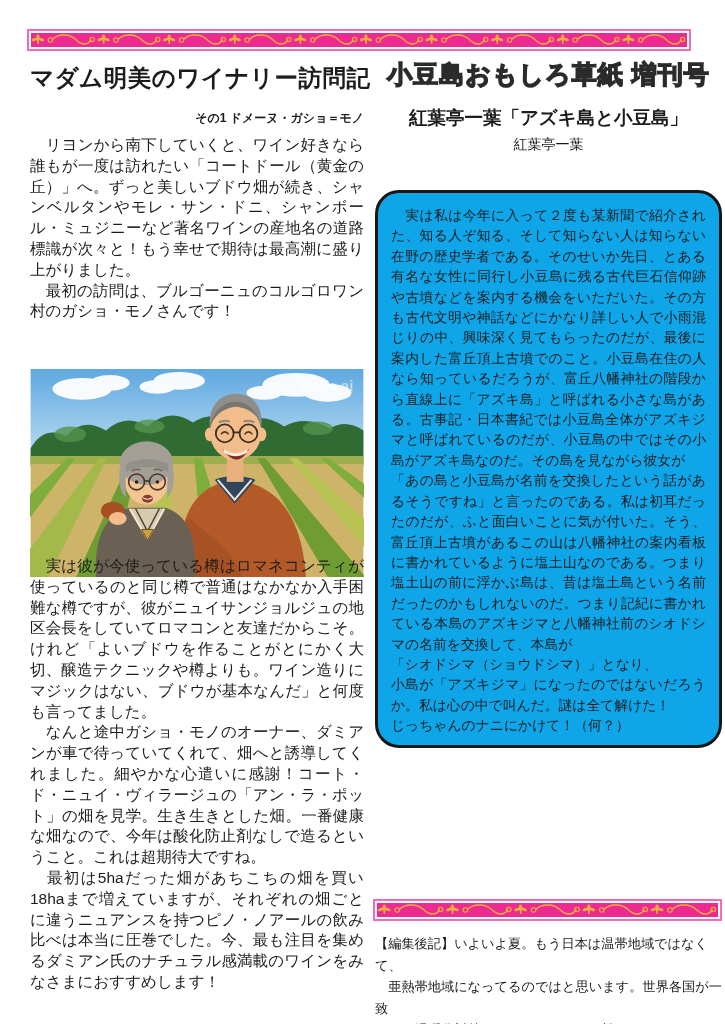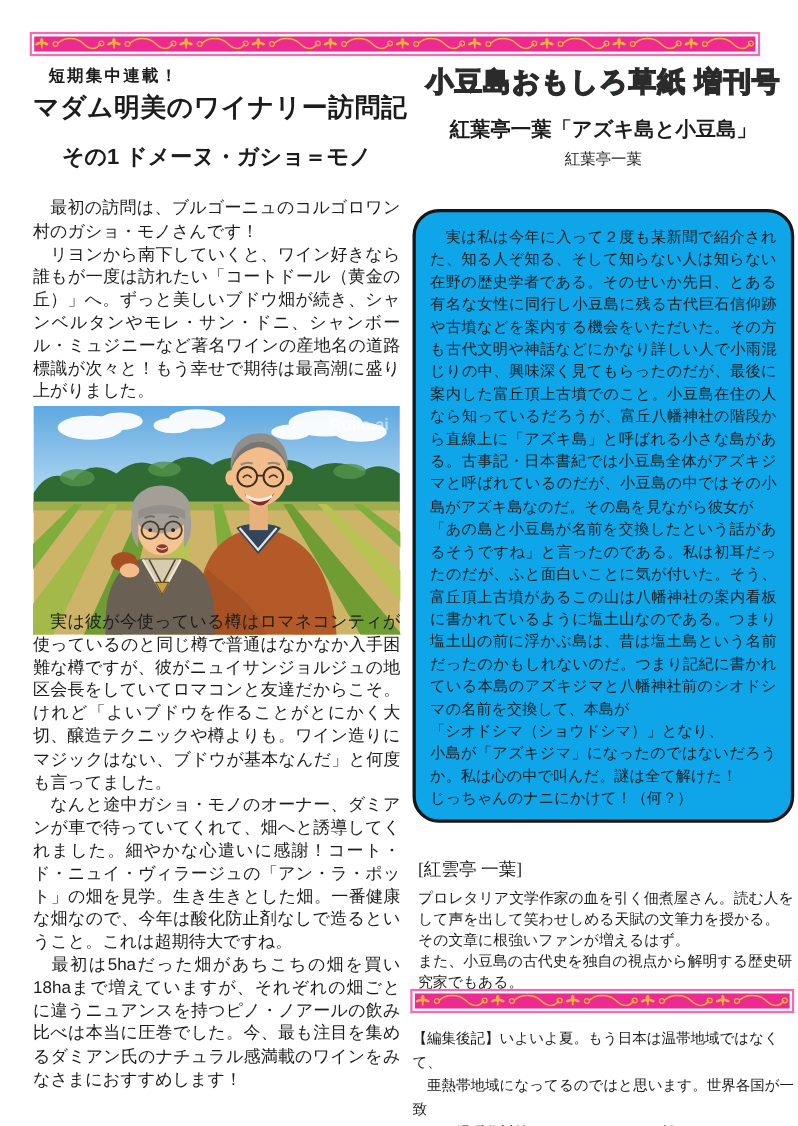--- a/index.html
+++ b/index.html
@@ -9,21 +9,21 @@
   }
   
   .band{position:absolute;box-sizing:border-box;border:2px solid #f56bb2;background:#fff;padding:2px;}
   .band svg{display:block;width:100%;height:14px;}
   .band-top{left:27px;top:29px;width:664px;}
   .band-bottom{left:373px;top:899px;width:349px;}
   
   .col-left{position:absolute;left:30px;top:60px;width:334px;}
   .kicker{font-size:15px;font-weight:700;letter-spacing:2px;margin:0 0 2px 14px;}
   .article-title{font-size:23.5px;font-weight:900;letter-spacing:0.5px;margin:2px 0 16px 0;white-space:nowrap;}
-  .article-subtitle{font-size:20px;font-weight:700;text-align:center;margin:2px 0 24px 0;}
+  .article-subtitle{font-size:12px;font-weight:700;text-align:right;margin:2px 0 8px 0;}
   .body-text p{font-size:15.5px;line-height:20.8px;margin:0;text-align:justify;text-justify:inter-ideograph;}
   .illustration{position:absolute;left:30px;top:343px;width:334px;height:208px;margin-top:26px;}
   .illustration svg{display:block;width:100%;height:100%;}
   .body-bottom{position:absolute;left:30px;top:556px;width:334px;}
   
   .col-right{position:absolute;left:375px;top:58px;width:347px;}
   .masthead{
     font-size:25px;font-weight:900;letter-spacing:1px;white-space:nowrap;
     color:#0f766e;-webkit-text-stroke:1.4px #2b2b2b;text-align:center;margin:0 0 14px 0;
   }
@@ -77,26 +77,25 @@
       <use href="#orn-unit" x="264" y="0"></use>
         <use href="#orn-unit" x="330" y="0"></use>
       <use href="#orn-unit" x="396" y="0"></use>
         <use href="#orn-unit" x="462" y="0"></use>
       <use href="#orn-unit" x="528" y="0"></use>
         <use href="#orn-unit" x="594" y="0"></use>
     </svg>
   </div>
 
   <div class="col-left">
-    <p class="kicker">短期集中連載！</p>
     <h1 class="article-title">マダム明美のワイナリー訪問記</h1>
     <p class="article-subtitle">その1 ドメーヌ・ガショ＝モノ</p>
     <div class="body-text">
+      <p>　リヨンから南下していくと、ワイン好きなら誰もが一度は訪れたい「コートドール（黄金の丘）」へ。ずっと美しいブドウ畑が続き、シャンベルタンやモレ・サン・ドニ、シャンボール・ミュジニーなど著名ワインの産地名の道路標識が次々と！もう幸せで期待は最高潮に盛り上がりました。</p>
       <p>　最初の訪問は、ブルゴーニュのコルゴロワン村のガショ・モノさんです！</p>
-      <p>　リヨンから南下していくと、ワイン好きなら誰もが一度は訪れたい「コートドール（黄金の丘）」へ。ずっと美しいブドウ畑が続き、シャンベルタンやモレ・サン・ドニ、シャンボール・ミュジニーなど著名ワインの産地名の道路標識が次々と！もう幸せで期待は最高潮に盛り上がりました。</p>
     </div>
   </div>
 
   <div class="illustration">
     <svg viewBox="0 0 336 210">
 
       <defs>
         <linearGradient id="sky" x1="0" y1="0" x2="0" y2="1">
           <stop offset="0" stop-color="#5fa8e0"></stop>
             <stop offset="1" stop-color="#bfe0f4"></stop>
@@ -201,28 +200,20 @@
   </div>
 
   <div class="story-box">
     <div class="story-text">　実は私は今年に入って２度も某新聞で紹介された、知る人ぞ知る、そして知らない人は知らない在野の歴史学者である。そのせいか先日、とある有名な女性に同行し小豆島に残る古代巨石信仰跡や古墳などを案内する機会をいただいた。その方も古代文明や神話などにかなり詳しい人で小雨混じりの中、興味深く見てもらったのだが、最後に案内した富丘頂上古墳でのこと。小豆島在住の人なら知っているだろうが、富丘八幡神社の階段から直線上に「アズキ島」と呼ばれる小さな島がある。古事記・日本書紀では小豆島全体がアズキジマと呼ばれているのだが、小豆島の中ではその小島がアズキ島なのだ。その島を見ながら彼女が
 「あの島と小豆島が名前を交換したという話があるそうですね」と言ったのである。私は初耳だったのだが、ふと面白いことに気が付いた。そう、富丘頂上古墳があるこの山は八幡神社の案内看板に書かれているように塩土山なのである。つまり塩土山の前に浮かぶ島は、昔は塩土島という名前だったのかもしれないのだ。つまり記紀に書かれている本島のアズキジマと八幡神社前のシオドシマの名前を交換して、本島が
 「シオドシマ（ショウドシマ）」となり、
 小島が「アズキジマ」になったのではないだろうか。私は心の中で叫んだ。謎は全て解けた！
 じっちゃんのナニにかけて！（何？）</div>
   </div>
 
-  <div class="profile">
-    <p class="profile-name">[紅雲亭 一葉]</p>
-    <p class="profile-bio">プロレタリア文学作家の血を引く佃煮屋さん。読む人を
-して声を出して笑わせしめる天賦の文筆力を授かる。
-その文章に根強いファンが増えるはず。
-また、小豆島の古代史を独自の視点から解明する歴史研
-究家でもある。</p>
-  </div>
 
   <div class="band band-bottom">
     <svg viewBox="0 0 330 14" preserveAspectRatio="none">
       <rect width="330" height="14" fill="#ec2a90"></rect>
       <use href="#orn-unit" x="0" y="0"></use>
         <use href="#orn-unit" x="66" y="0"></use>
       <use href="#orn-unit" x="132" y="0"></use>
         <use href="#orn-unit" x="198" y="0"></use>
       <use href="#orn-unit" x="264" y="0"></use>
     </svg>

